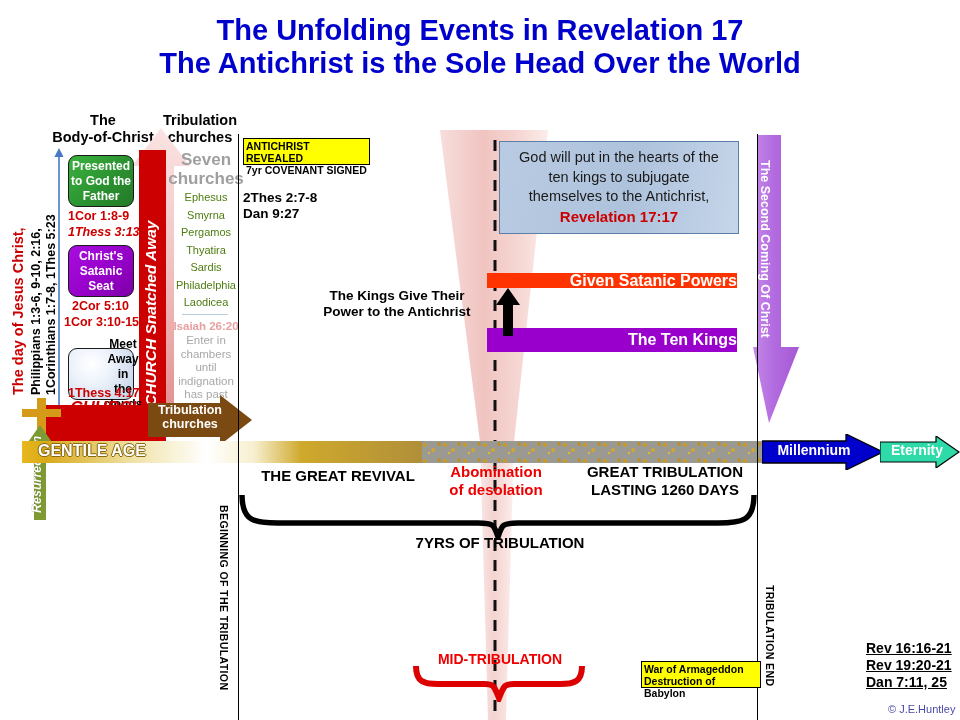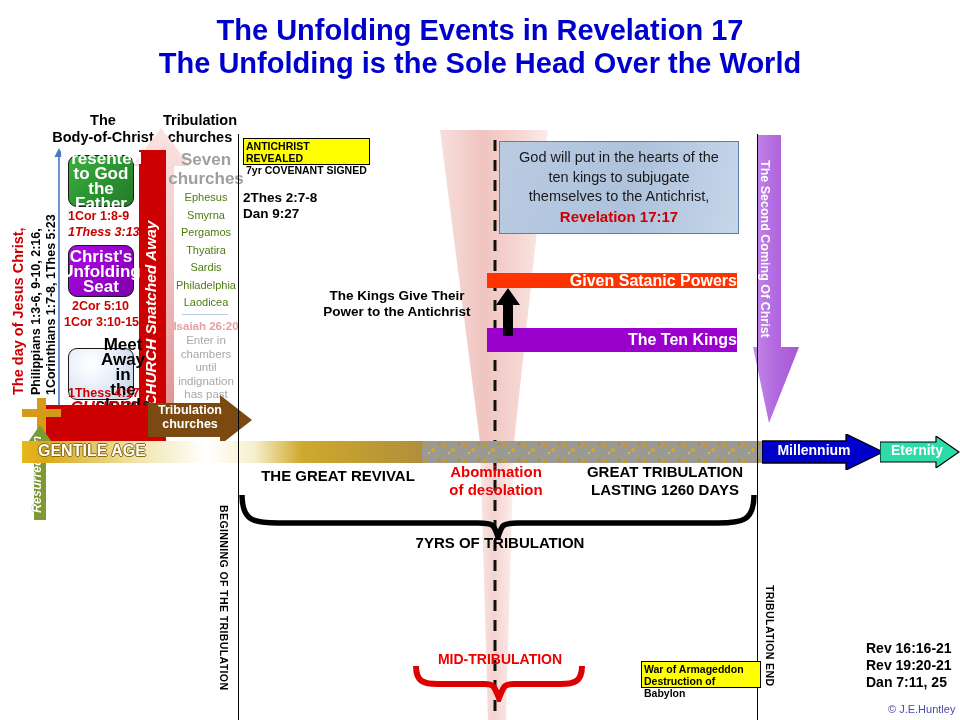--- a/index.html
+++ b/index.html
@@ -27,21 +27,21 @@
   }
   .vert-blk{
     transform:rotate(-90deg);transform-origin:left top;
     color:#000;font-weight:bold;font-size:12.5px;white-space:nowrap;
   }
 
   
   .rbox{
     border-radius:9px;color:#fff;font-weight:bold;text-align:center;
     display:flex;align-items:center;justify-content:center;
-    line-height:15px;font-size:17px;box-sizing:border-box;
+    line-height:15px;font-size:12px;box-sizing:border-box;
   }
   .rbox.green{background:#2E9E33;border:1.6px solid #1a1a1a;
      background-image:linear-gradient(135deg,#3bb140 0%,#2a8f2f 60%,#247a28 100%);}
   .rbox.purple{background:#9900CC;border:1.6px solid #1a1a1a;
      background-image:linear-gradient(135deg,#a80de0 0%,#9400c6 60%,#7d00a8 100%);}
   .rbox.blue{color:#000;border:1.6px solid #1a1a1a;
      background-image:radial-gradient(circle at 35% 30%,#ffffff 0%,#eef3fb 35%,#bfd0e6 100%);}
 
   .ref{color:#CC0000;font-weight:bold;font-size:12.5px;white-space:nowrap;}
 
@@ -92,21 +92,21 @@
     background-size:20px 16px,20px 16px,20px 16px,20px 16px;
   }
   .gentile-txt{
     color:#fff;font-weight:bold;font-size:16px;
     text-shadow:0 0 1px #8a6a10, 1px 0 0 #8a6a10,0 1px 0 #8a6a10,-1px 0 0 #8a6a10,0 -1px 0 #8a6a10;
   }
 
   
   .botlab{font-weight:bold;font-size:15px;color:#000;line-height:18px;text-align:center;}
   .botlab.red{color:#EE0000;}
-  .bigref{font-weight:bold;font-size:14px;color:#000;line-height:17px;}
+  .bigref{font-weight:bold;font-size:14px;color:#000;line-height:17px;text-decoration:underline;}
   .copy{color:#4a4aa8;font-size:11px;}
 
   
   .axislab{
     transform:rotate(90deg);transform-origin:left top;
     font-weight:bold;font-size:10.5px;color:#000;white-space:nowrap;letter-spacing:.4px;
   }
   .axislab2{
     transform:rotate(90deg);transform-origin:left top;
     font-weight:bold;font-size:10.5px;color:#000;white-space:nowrap;letter-spacing:.4px;
@@ -126,21 +126,21 @@
   }
   .kingstxt{font-weight:bold;font-size:13.5px;color:#000;text-align:center;line-height:16px;}
 </style>
 </head>
 <body>
 
 <div id="stage">
 
   <div class="abs title" style="left:0;top:14px;">
     <div>The Unfolding Events in Revelation 17</div>
-    <div>The Unfolding is the Sole Head Over the World</div>
+    <div>The Antichrist is the Sole Head Over the World</div>
   </div>
 
   <div class="abs hd" style="left:18px;top:105px;width:170px;">
     <div>The</div>
     <div>Body-of-Christ</div>
   </div>
   <div class="abs hd" style="left:145px;top:105px;width:110px;">
     <div>Tribulation</div>
     <div>churches</div>
   </div>
@@ -171,21 +171,21 @@
   <div class="abs rbox green" style="left:68px;top:155px;width:66px;height:52px;flex-direction:column;">
     <div>Presented</div>
     <div>to God the</div>
     <div>Father</div>
   </div>
   <div class="abs ref" style="left:68px;top:209px;">1Cor 1:8-9</div>
   <div class="abs ref" style="left:68px;top:225px;font-style:italic;">1Thess 3:13</div>
 
   <div class="abs rbox purple" style="left:68px;top:245px;width:66px;height:52px;flex-direction:column;">
     <div>Christ's</div>
-    <div>Unfolding</div>
+    <div>Satanic</div>
     <div>Seat</div>
   </div>
   <div class="abs ref" style="left:72px;top:299px;">2Cor 5:10</div>
   <div class="abs ref" style="left:64px;top:315px;">1Cor 3:10-15</div>
 
   <div class="abs rbox blue" style="left:68px;top:348px;width:66px;height:52px;flex-direction:column;padding-left:44px;">
     <div>Meet</div>
     <div>Away in</div>
     <div>the clouds</div>
   </div>

